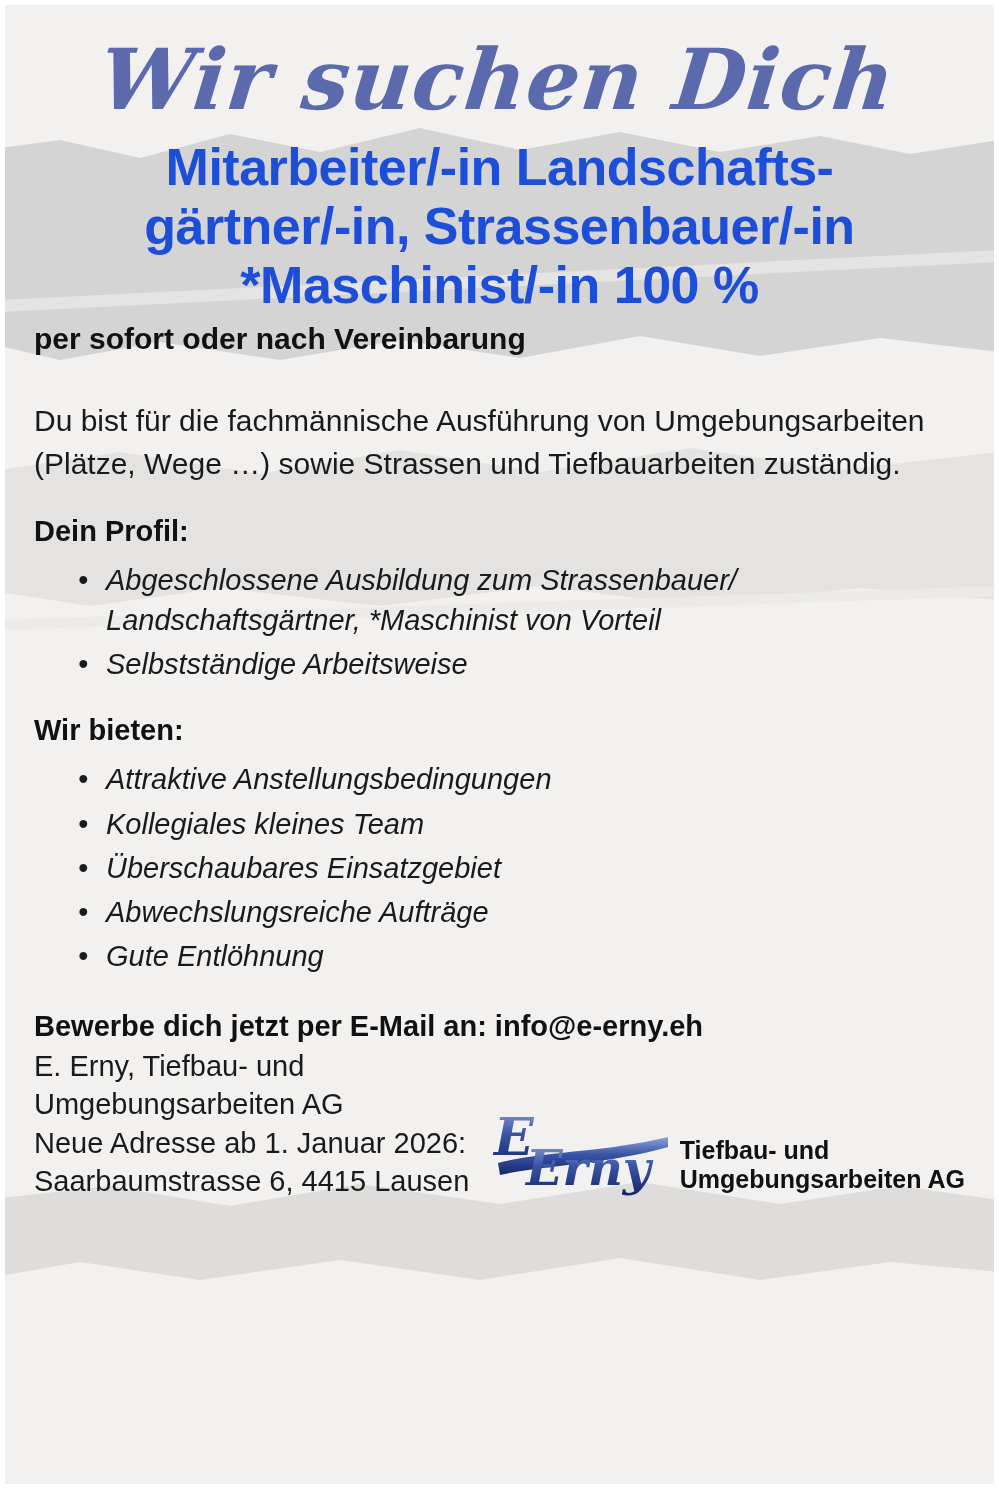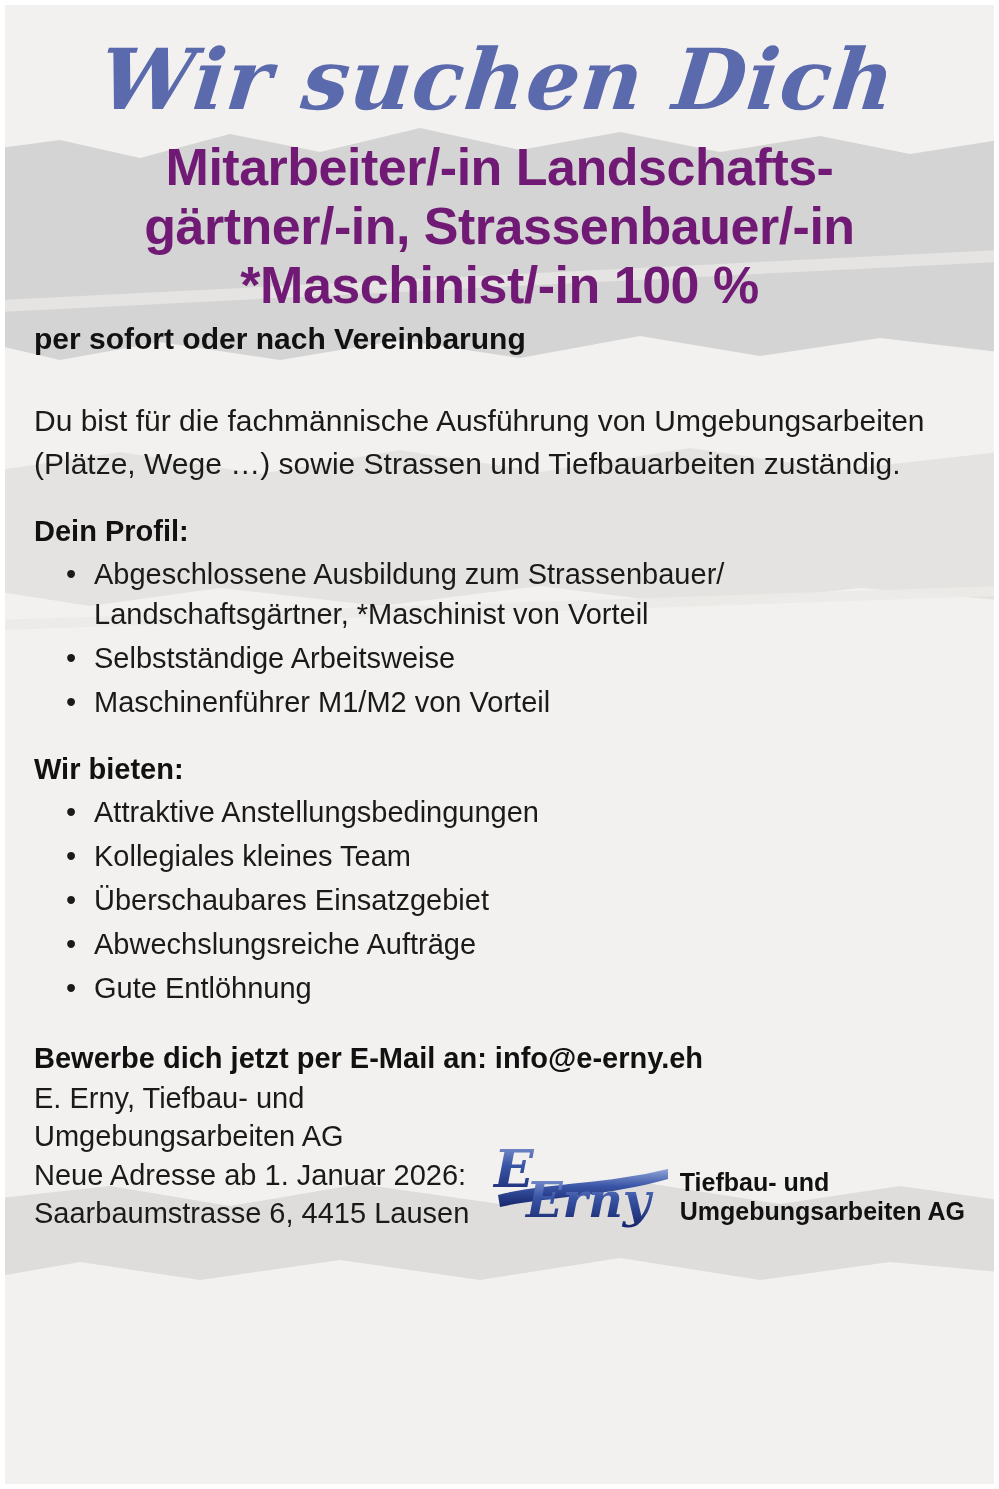--- a/index.html
+++ b/index.html
@@ -63,21 +63,21 @@
     color: #5b69ad;
     transform: skewX(-6deg);
   }
 
   .job-title {
     margin: 16px 0 0 0;
     text-align: center;
     font-size: 52px;
     font-weight: bold;
     line-height: 1.13;
-    color: #701a75;
+    color: #1d4ed8;
     letter-spacing: -0.5px;
   }
 
   .subtitle {
     margin: 8px 0 0 0;
     text-align: left;
     font-size: 30px;
     font-weight: bold;
     color: #111111;
   }
@@ -91,22 +91,23 @@
 
   .section-head {
     margin: 30px 0 6px 0;
     font-size: 29px;
     font-weight: bold;
     color: #111111;
   }
 
   ul.bullets {
     list-style: none;
-    margin: 0;
+    margin: 12px;
     padding: 0 0 0 32px;
+    font-style: italic;
   }
   ul.bullets li {
     position: relative;
     font-size: 29px;
     line-height: 1.38;
     color: #1a1a1a;
     padding-left: 28px;
     margin-bottom: 4px;
   }
   ul.bullets li::before {
@@ -194,21 +195,20 @@
     </div>
 
     <div class="subtitle">per sofort oder nach Vereinbarung</div>
 
     <p class="intro">Du bist für die fachmännische Ausführung von Umgebungsarbeiten (Plätze, Wege …) sowie Strassen und Tiefbauarbeiten zuständig.</p>
 
     <div class="section-head">Dein Profil:</div>
     <ul class="bullets">
       <li>Abgeschlossene Ausbildung zum Strassenbauer/ Landschaftsgärtner, *Maschinist von Vorteil</li>
       <li>Selbstständige Arbeitsweise</li>
-      <li>Maschinenführer M1/M2 von Vorteil</li>
     </ul>
 
     <div class="section-head">Wir bieten:</div>
     <ul class="bullets">
       <li>Attraktive Anstellungsbedingungen</li>
       <li>Kollegiales kleines Team</li>
       <li>Überschaubares Einsatzgebiet</li>
       <li>Abwechslungsreiche Aufträge</li>
       <li>Gute Entlöhnung</li>
     </ul>

